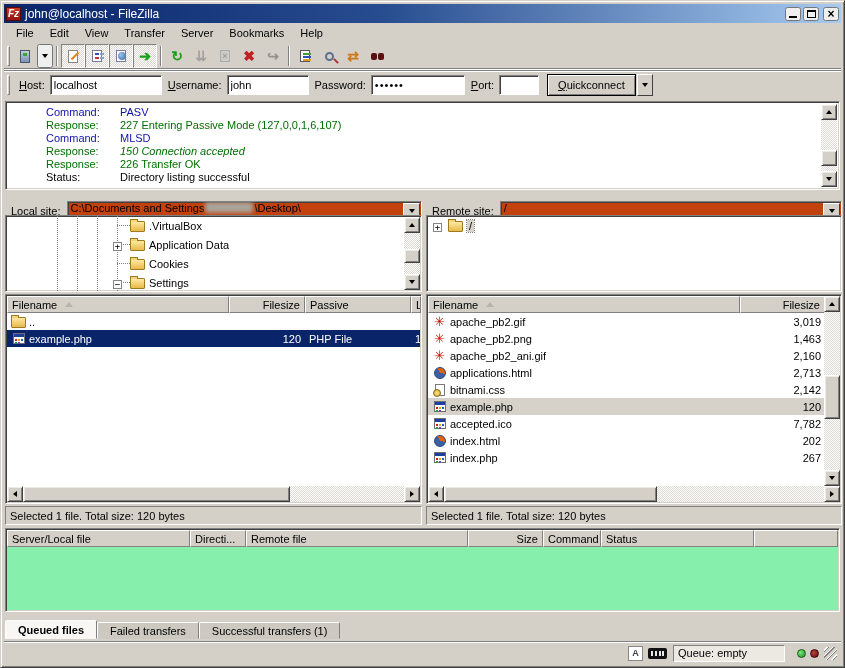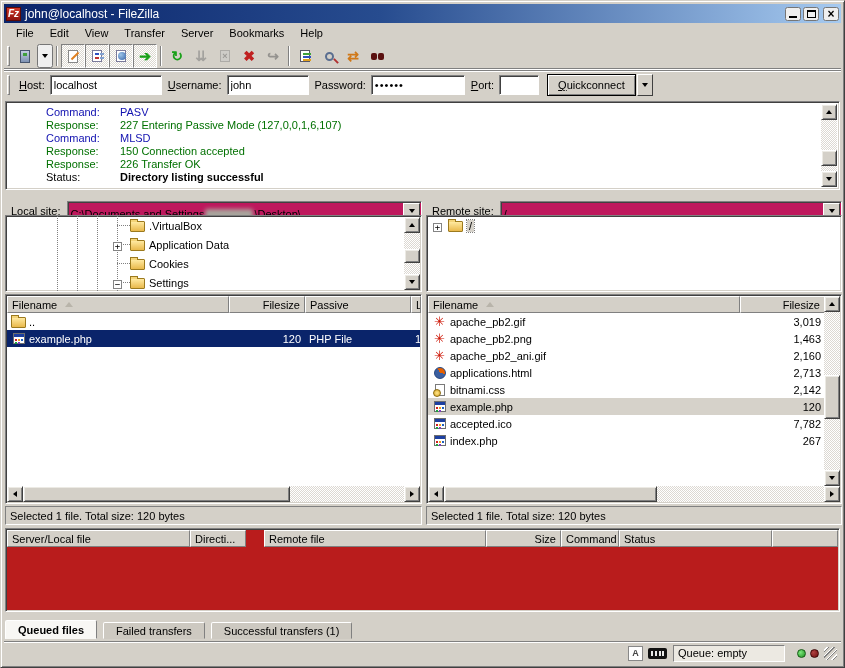--- a/index.html
+++ b/index.html
@@ -70,21 +70,21 @@
   .sbtrack{flex:1;position:relative;background:repeating-conic-gradient(#fff 0 25%,#DCD8D2 0 50%);background-size:2px 2px;}
   .sbthumb{position:absolute;background:#D4D0C8;border:1px solid;border-color:#fff #404040 #404040 #fff;box-shadow:inset 1px 1px 0 #ECEAE4, inset -1px -1px 0 #808080;}
   .t-u{width:0;height:0;border-left:3px solid transparent;border-right:3px solid transparent;border-bottom:4px solid #000;}
   .t-d{width:0;height:0;border-left:3px solid transparent;border-right:3px solid transparent;border-top:4px solid #000;}
   .t-l{width:0;height:0;border-top:3px solid transparent;border-bottom:3px solid transparent;border-right:4px solid #000;}
   .t-r{width:0;height:0;border-top:3px solid transparent;border-bottom:3px solid transparent;border-left:4px solid #000;}
   
   .site-row{position:absolute;top:192px;height:36px;display:flex;align-items:center;}
   #local-site-row{left:4px;width:417px;} #remote-site-row{left:425px;width:416px;}
   .site-label{padding:0 6px;flex:none;}
-  .combo{flex:1;height:20px;border:1px solid;border-color:#808080 #fff #fff #808080;box-shadow:inset 1px 1px 0 #404040;background:#be185d;display:flex;align-items:flex-end;padding-left:3px;white-space:nowrap;overflow:hidden;position:relative;}
+  .combo{flex:1;height:20px;border:1px solid;border-color:#808080 #fff #fff #808080;box-shadow:inset 1px 1px 0 #404040;background:#c2410c;display:flex;align-items:flex-start;padding-left:3px;white-space:nowrap;overflow:hidden;position:relative;}
   .combo-btn{position:absolute;right:1px;top:1px;bottom:1px;width:17px;background:#D4D0C8;border:1px solid;border-color:#fff #404040 #404040 #fff;display:flex;align-items:center;justify-content:center;padding:0;}
   .blurseg{display:inline-block;width:48px;height:11px;background:#A8A49C;filter:blur(2px);margin:0 1px;border-radius:2px;}
   
   .treebox{position:absolute;top:214px;height:77px;background:#fff;border:1px solid;border-color:#808080 #fff #fff #808080;box-shadow:inset 1px 1px 0 #404040, inset -1px -1px 0 #D4D0C8;overflow:hidden;}
   #local-tree{left:4px;width:417px;} #remote-tree{left:425px;width:416px;}
   .tree-guide{position:absolute;top:0;bottom:0;width:1px;background:repeating-linear-gradient(to bottom,#808080 0 1px,transparent 1px 2px);}
   .tree-row{position:relative;height:19px;display:flex;align-items:center;white-space:nowrap;}
   .tree-conn{position:absolute;height:1px;background:repeating-linear-gradient(to right,#808080 0 1px,transparent 1px 2px);}
   .exp{width:9px;height:9px;background:#fff;border:1px solid #848484;font-size:9px;line-height:7px;text-align:center;flex:none;padding:0;font-family:"DejaVu Sans Mono",monospace;}
   .tree-label{margin-left:4px;}
@@ -110,25 +110,25 @@
   .lrows{position:absolute;top:18px;left:1px;right:1px;}
   .lrow{height:17px;display:flex;align-items:center;white-space:nowrap;}
   .lcell{padding:0 4px;overflow:hidden;white-space:nowrap;flex:none;display:flex;align-items:center;height:17px;}
   .lcell.r{justify-content:flex-end;}
   .lrow.sel-active{background:#0A246A;color:#fff;}
   .lrow.sel-inactive{background:#D6D2CA;}
   
   .pstatus{position:absolute;top:505px;height:19px;border:1px solid;border-color:#808080 #fff #fff #808080;display:flex;align-items:center;padding-left:4px;white-space:nowrap;overflow:hidden;}
   #local-status{left:4px;width:417px;} #remote-status{left:425px;width:416px;}
   
-  #queue{position:absolute;top:527px;left:4px;right:4px;height:84px;background:#b91c1c;border:1px solid;border-color:#808080 #fff #fff #808080;box-shadow:inset 1px 1px 0 #404040, inset -1px -1px 0 #D4D0C8;overflow:hidden;}
+  #queue{position:absolute;top:527px;left:4px;right:4px;height:84px;background:#86efac;border:1px solid;border-color:#808080 #fff #fff #808080;box-shadow:inset 1px 1px 0 #404040, inset -1px -1px 0 #D4D0C8;overflow:hidden;}
   #queue-header{position:absolute;top:1px;left:1px;right:1px;height:18px;display:flex;}
   
   #tabs{position:absolute;top:619px;left:4px;height:19px;display:flex;align-items:flex-end;}
-  .tab{height:17px;padding:0 12px;display:flex;align-items:center;background:#CDC9C1;border:1px solid;border-color:#fff #808080 transparent #fff;border-radius:2px 2px 0 0;margin-right:6px;white-space:nowrap;}
+  .tab{height:17px;padding:0 12px;display:flex;align-items:center;background:#CDC9C1;border:1px solid;border-color:#fff #808080 transparent #fff;border-radius:2px 2px 0 0;margin-right:0;white-space:nowrap;}
   .tab.active{height:19px;background:#F8F7F4;font-weight:bold;border-color:#fff #808080 transparent #fff;}
   
   #statusbar{position:absolute;left:3px;right:3px;bottom:3px;height:23px;border-top:1px solid #808080;box-shadow:inset 0 1px 0 #fff;display:flex;align-items:center;justify-content:flex-end;padding:0 4px;}
   #ascii-ind{width:15px;height:15px;background:#fff;border:1px solid #888;font-size:9px;font-weight:bold;color:#444;display:flex;align-items:center;justify-content:center;margin-right:5px;}
   #speed-ind{width:19px;height:11px;background:#111;border-radius:2px;margin-right:6px;position:relative;}
   #speed-ind::after{content:"";position:absolute;left:3px;top:3px;width:2px;height:5px;background:#E8E8E8;box-shadow:4px 0 0 #E8E8E8,8px 0 0 #E8E8E8,11px 0 0 #E8E8E8;}
   #queue-ind{width:112px;height:17px;border:1px solid;border-color:#808080 #fff #fff #808080;background:#ECE9E2;display:flex;align-items:center;padding-left:4px;margin-right:8px;white-space:nowrap;}
   .led{width:9px;height:9px;border-radius:50%;margin-left:4px;flex:none;}
   #led-ok{background:radial-gradient(circle at 35% 35%,#7CE87C,#1E8E1E);border:1px solid #145A14;}
   #led-err{background:radial-gradient(circle at 35% 35%,#B04040,#6E0E0E);border:1px solid #3C0606;}
@@ -240,29 +240,29 @@
         <div class="log-line">
           <span class="log-prefix" style="color: rgb(0, 112, 0);">Response:</span>
           <span class="log-text" style="color: rgb(0, 112, 0);">227 Entering Passive Mode (127,0,0,1,6,107)</span>
         </div>
         <div class="log-line">
           <span class="log-prefix" style="color: rgb(17, 17, 176);">Command:</span>
           <span class="log-text" style="color: rgb(17, 17, 176);">MLSD</span>
         </div>
         <div class="log-line">
           <span class="log-prefix" style="color: rgb(0, 112, 0);">Response:</span>
-          <span class="log-text" style="color: rgb(0, 112, 0);">150 Connection accepted</span>
+          <span class="log-text" style="color: rgb(0, 112, 0); font-style: italic;">150 Connection accepted</span>
         </div>
         <div class="log-line">
           <span class="log-prefix" style="color: rgb(0, 112, 0);">Response:</span>
           <span class="log-text" style="color: rgb(0, 112, 0);">226 Transfer OK</span>
         </div>
         <div class="log-line">
           <span class="log-prefix" style="color: rgb(0, 0, 0);">Status:</span>
-          <span class="log-text" style="color: rgb(0, 0, 0); font-weight: bold;">Directory listing successful</span>
+          <span class="log-text" style="color: rgb(0, 0, 0);">Directory listing successful</span>
         </div>
       </div>
     <div class="vsb" style="right:2px;top:2px;bottom:2px;">
       <button class="sbb">
           <span class="t-u"></span>
         </button>
       <div class="sbtrack">
           <div class="sbthumb" style="left:0;right:0;top:58%;height:16px;"></div>
         </div>
       <button class="sbb">
@@ -463,20 +463,29 @@
           <span class="lcell" style="width: 312px;">
             <span class="fi fi-win">
               <i></i>
             </span>
             <span>accepted.ico</span>
           </span>
           <span class="lcell r" style="width: 85px;">7,782</span>
         </div>
         <div class="lrow">
           <span class="lcell" style="width: 312px;">
+            <span class="fi fi-firefox">
+              <i></i>
+            </span>
+            <span>index.html</span>
+          </span>
+          <span class="lcell r" style="width: 85px;">202</span>
+        </div>
+        <div class="lrow">
+          <span class="lcell" style="width: 312px;">
             <span class="fi fi-win">
               <i></i>
             </span>
             <span>index.php</span>
           </span>
           <span class="lcell r" style="width: 85px;">267</span>
         </div>
       </div>
     <div class="vsb" style="right:1px;top:1px;bottom:17px;">
       <button class="sbb">
@@ -506,21 +515,21 @@
   <div id="remote-status" class="pstatus">Selected 1 file. Total size: 120 bytes</div>
 
   <div id="queue">
     <div id="queue-header">
         <div class="hcell" style="width: 183px;">
           <span>Server/Local file</span>
         </div>
         <div class="hcell" style="width: 56px;">
           <span>Directi...</span>
         </div>
-        <div class="hcell" style="width: 222px; margin-left: 18px;">
+        <div class="hcell" style="width: 222px;">
           <span>Remote file</span>
         </div>
         <div class="hcell r" style="width: 75px;">
           <span>Size</span>
         </div>
         <div class="hcell" style="width: 58px;">
           <span>Command</span>
         </div>
         <div class="hcell" style="width: 153px;">
           <span>Status</span>

